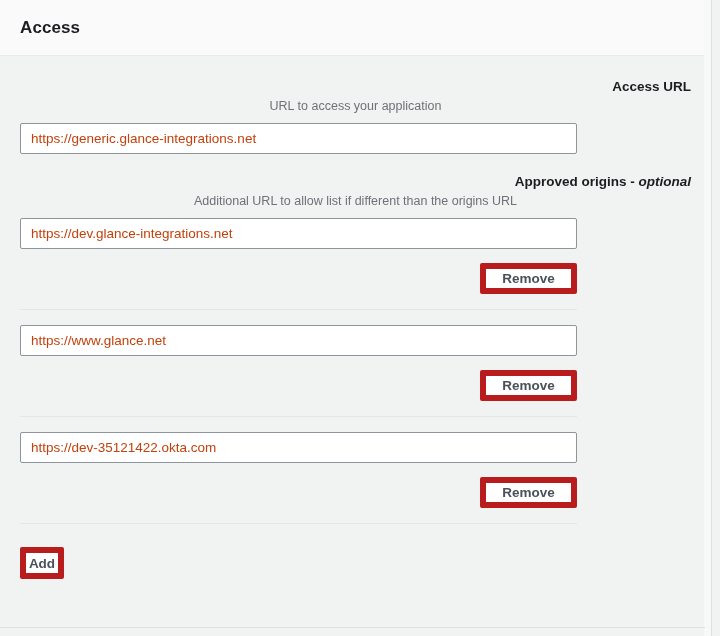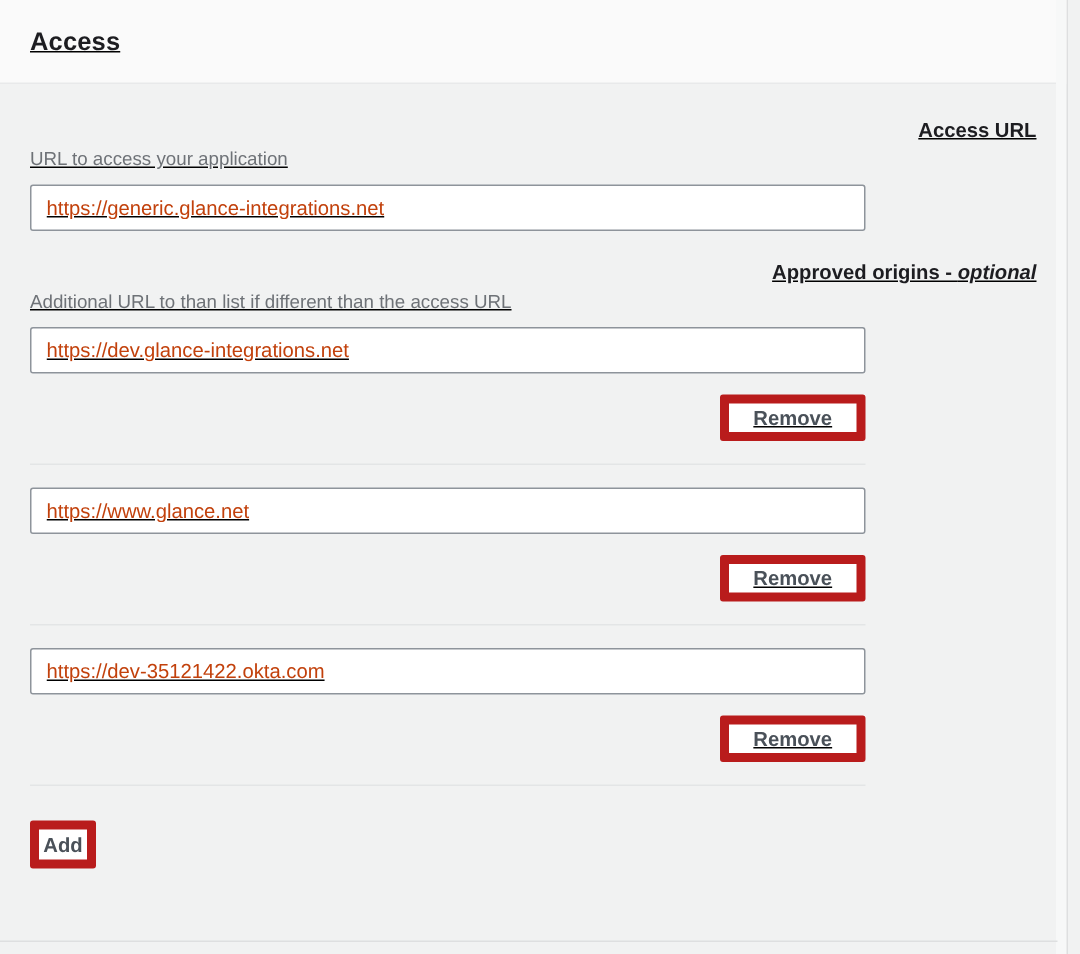--- a/index.html
+++ b/index.html
@@ -15,21 +15,20 @@
     overflow: hidden;
   }
   .panel {
     position: relative;
     width: 712px;
     height: 636px;
     background: #f1f2f2;
     border-right: 1px solid #dedfe0;
     box-sizing: border-box;
     overflow: hidden;
-    text-decoration: underline;
   }
   .panel-right-gutter {
     position: absolute;
     top: 0;
     right: 0;
     width: 7px;
     height: 636px;
     background: #f7f8f8;
   }
 
@@ -66,20 +65,21 @@
   }
   .field-label .optional {
     font-weight: bold;
     font-style: italic;
   }
   .field-hint {
     font-size: 12.5px;
     color: #6e7277;
     line-height: 17px;
     margin: 0 0 8px 0;
+    text-align: center;
   }
 
   .text-input {
     display: block;
     box-sizing: border-box;
     width: 557px;
     height: 31px;
     padding: 0 10px;
     background: #ffffff;
     border: 1px solid #8e949b;
@@ -160,21 +160,21 @@
   <div class="panel-body">
 
     <div>
       <div class="field-label">Access URL</div>
       <div class="field-hint">URL to access your application</div>
       <input class="text-input" type="text" value="https://generic.glance-integrations.net" style="">
     </div>
 
     <div style="margin-top:19px;">
       <div class="field-label"><span>Approved origins - </span><span class="optional">optional</span></div>
-      <div class="field-hint">Additional URL to than list if different than the access URL</div>
+      <div class="field-hint">Additional URL to allow list if different than the origins URL</div>
 
       <div class="origin-group">
 
         <div class="origin-row">
           <input class="text-input" type="text" value="https://dev.glance-integrations.net" style="">
           <div class="origin-actions">
             <button class="btn btn-remove">Remove</button>
           </div>
         </div>
         <div class="row-divider"></div>

